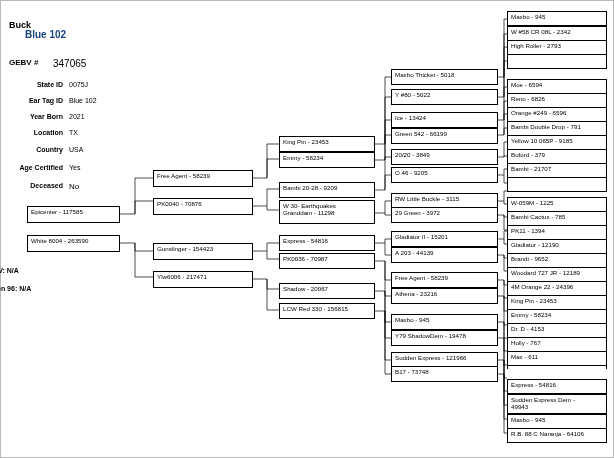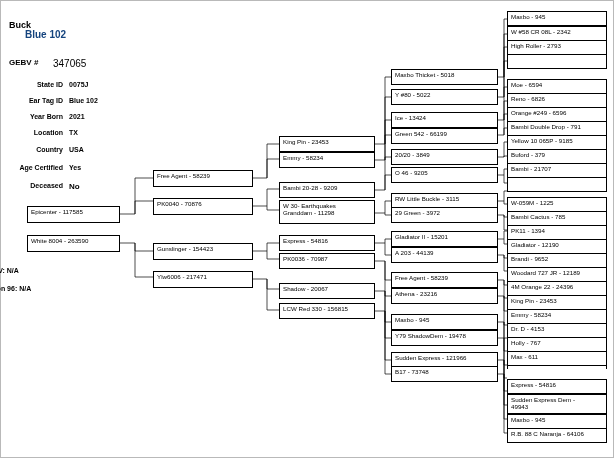--- a/index.html
+++ b/index.html
@@ -32,21 +32,21 @@
   }
   .hdr-nadr-val {
     position:absolute; left:52px; top:57px;
     font-size:10px;
   }
   .field-lbl {
     position:absolute; text-align:right; width:62px;
     font-size:7px; font-weight:bold;
   }
   .field-val {
-    position:absolute; font-size:7px;font-weight:bold;
+    position:absolute; font-size:7px;
   }
   
   .logo {
     position:absolute; left:215px; top:8px; width:130px; height:100px;
     text-align:center;
   }
   .logo-word {
     font-family:"Liberation Serif", serif;
     font-size:16px; letter-spacing:1px; color:#1b4d8e; font-weight:normal;
   }

